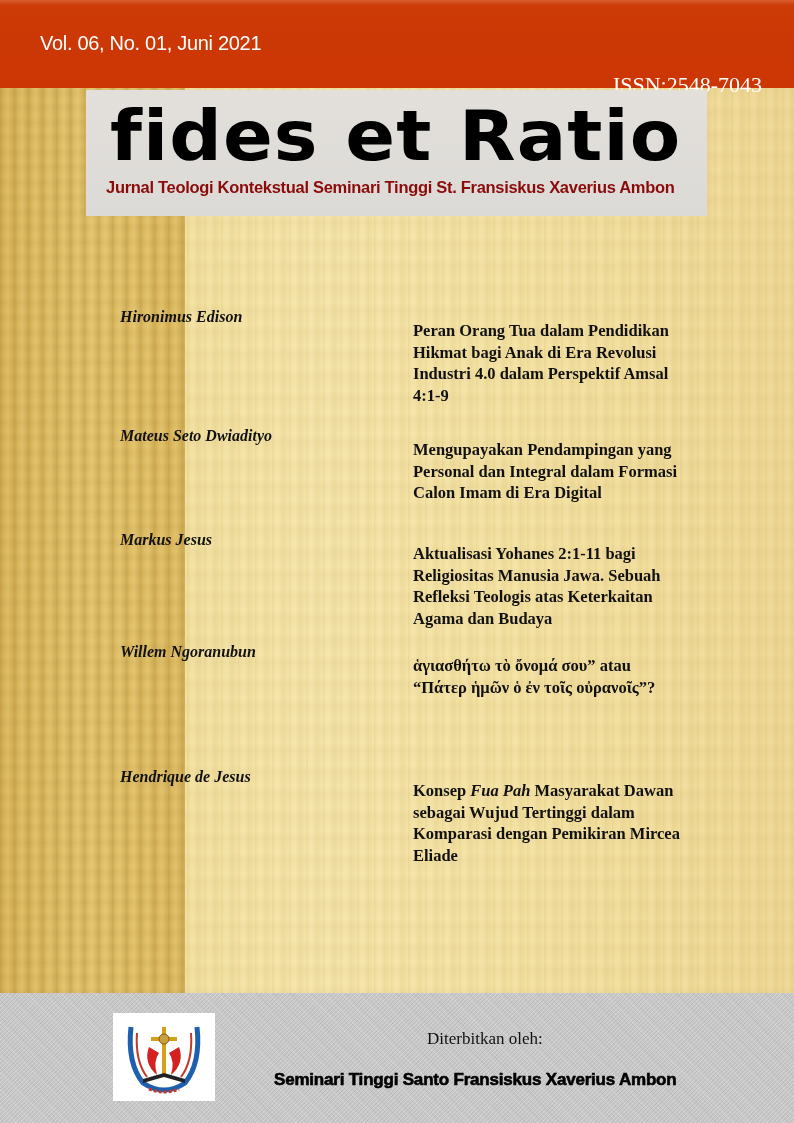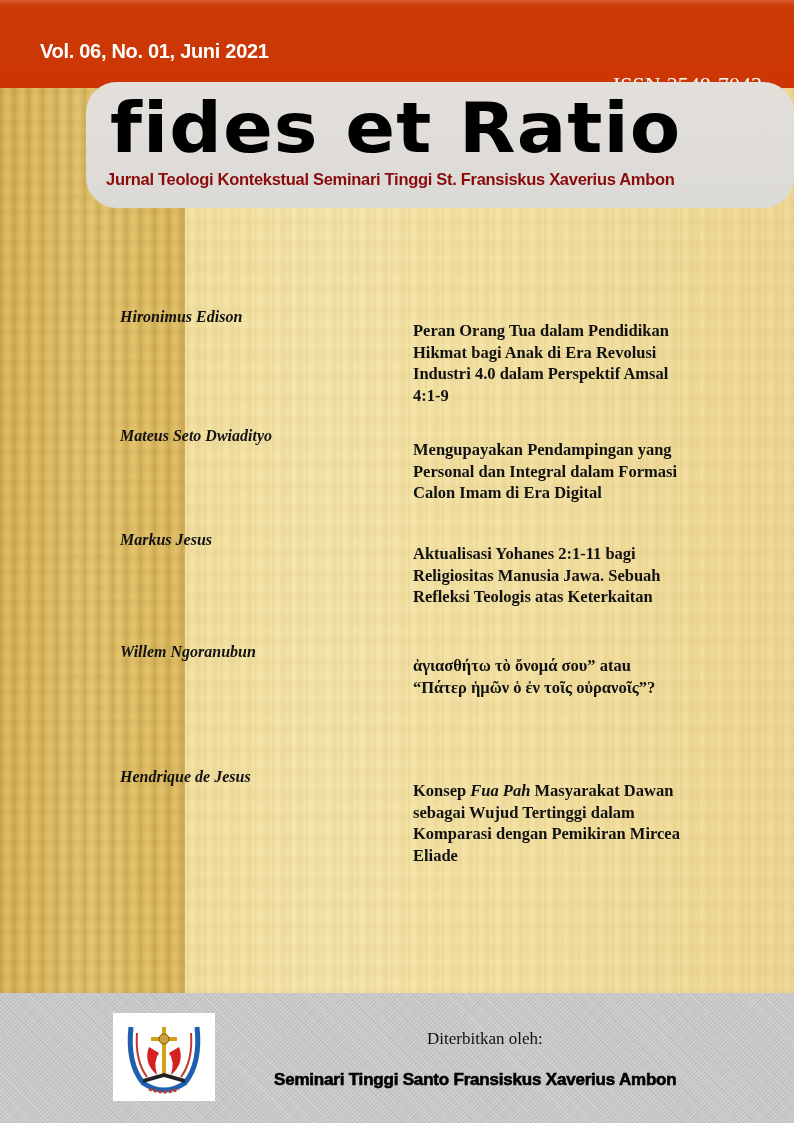--- a/index.html
+++ b/index.html
@@ -22,33 +22,32 @@
       repeating-linear-gradient(90deg, rgba(120,80,10,0.18) 0px, rgba(120,80,10,0) 4px, rgba(255,240,180,0.15) 8px, rgba(120,80,10,0.12) 14px),
       repeating-linear-gradient(0deg, rgba(120,80,10,0.08) 0px, rgba(255,255,255,0) 7px, rgba(120,80,10,0.06) 15px),
       linear-gradient(90deg, #d9b55a 0%, #e2c26a 50%, #dcb95e 100%);
   }
   
   .header {
     position: absolute; left: 0; top: 0; width: 794px; height: 88px;
     background: linear-gradient(180deg, #d85a2c 0px, #cc3a06 6px, #cc3604 100%);
   }
   .vol {
-    position: absolute; left: 40px; top: 40px;
-    font-family: "Liberation Sans", sans-serif; font-weight: bold;
+    position: absolute; left: 40px; top: 32px;
+    font-family: "Liberation Sans", sans-serif; font-weight: normal;
     font-size: 20px; color: #ffffff; letter-spacing: -0.3px;
   }
   .issn {
     position: absolute; right: 32px; top: 38px;
     font-family: "Liberation Serif", serif; font-size: 22px; color: #ffffff; margin-top: 34px;
   }
   
   .banner {
-    position: absolute; left: 86px; top: 82px; width: 708px; height: 126px;
+    position: absolute; left: 86px; top: 90px; width: 621px; height: 126px;
     background: linear-gradient(180deg, #e3e0dc 0%, #dcdad6 100%);
-    border-radius: 31px;
   }
   .title {
     position: absolute; left: 24px; top: 4px;
     font-family: "DejaVu Sans", sans-serif; font-weight: bold;
     font-size: 70px; color: #000; letter-spacing: 1px;
     transform: scaleX(1.05); transform-origin: left;
     line-height: 1.2;
   }
   .subtitle {
     position: absolute; left: 20px; top: 88px;
@@ -125,20 +124,21 @@
       <div>Calon Imam di Era Digital</div>
     </div>
   </div>
 
   <div class="article" style="top:531px;">
     <div class="author">Markus Jesus</div>
     <div class="atitle">
       <div>Aktualisasi Yohanes 2:1-11 bagi</div>
       <div>Religiositas Manusia Jawa. Sebuah</div>
       <div>Refleksi Teologis atas Keterkaitan</div>
+      <div>Agama dan Budaya</div>
     </div>
   </div>
 
   <div class="article" style="top:643px;">
     <div class="author">Willem Ngoranubun</div>
     <div class="atitle">
       <div>ἁγιασθήτω τὸ ὄνομά σου” atau</div>
       <div>“Πάτερ ἡμῶν ὁ ἐν τοῖς οὐρανοῖς”?</div>
     </div>
   </div>

